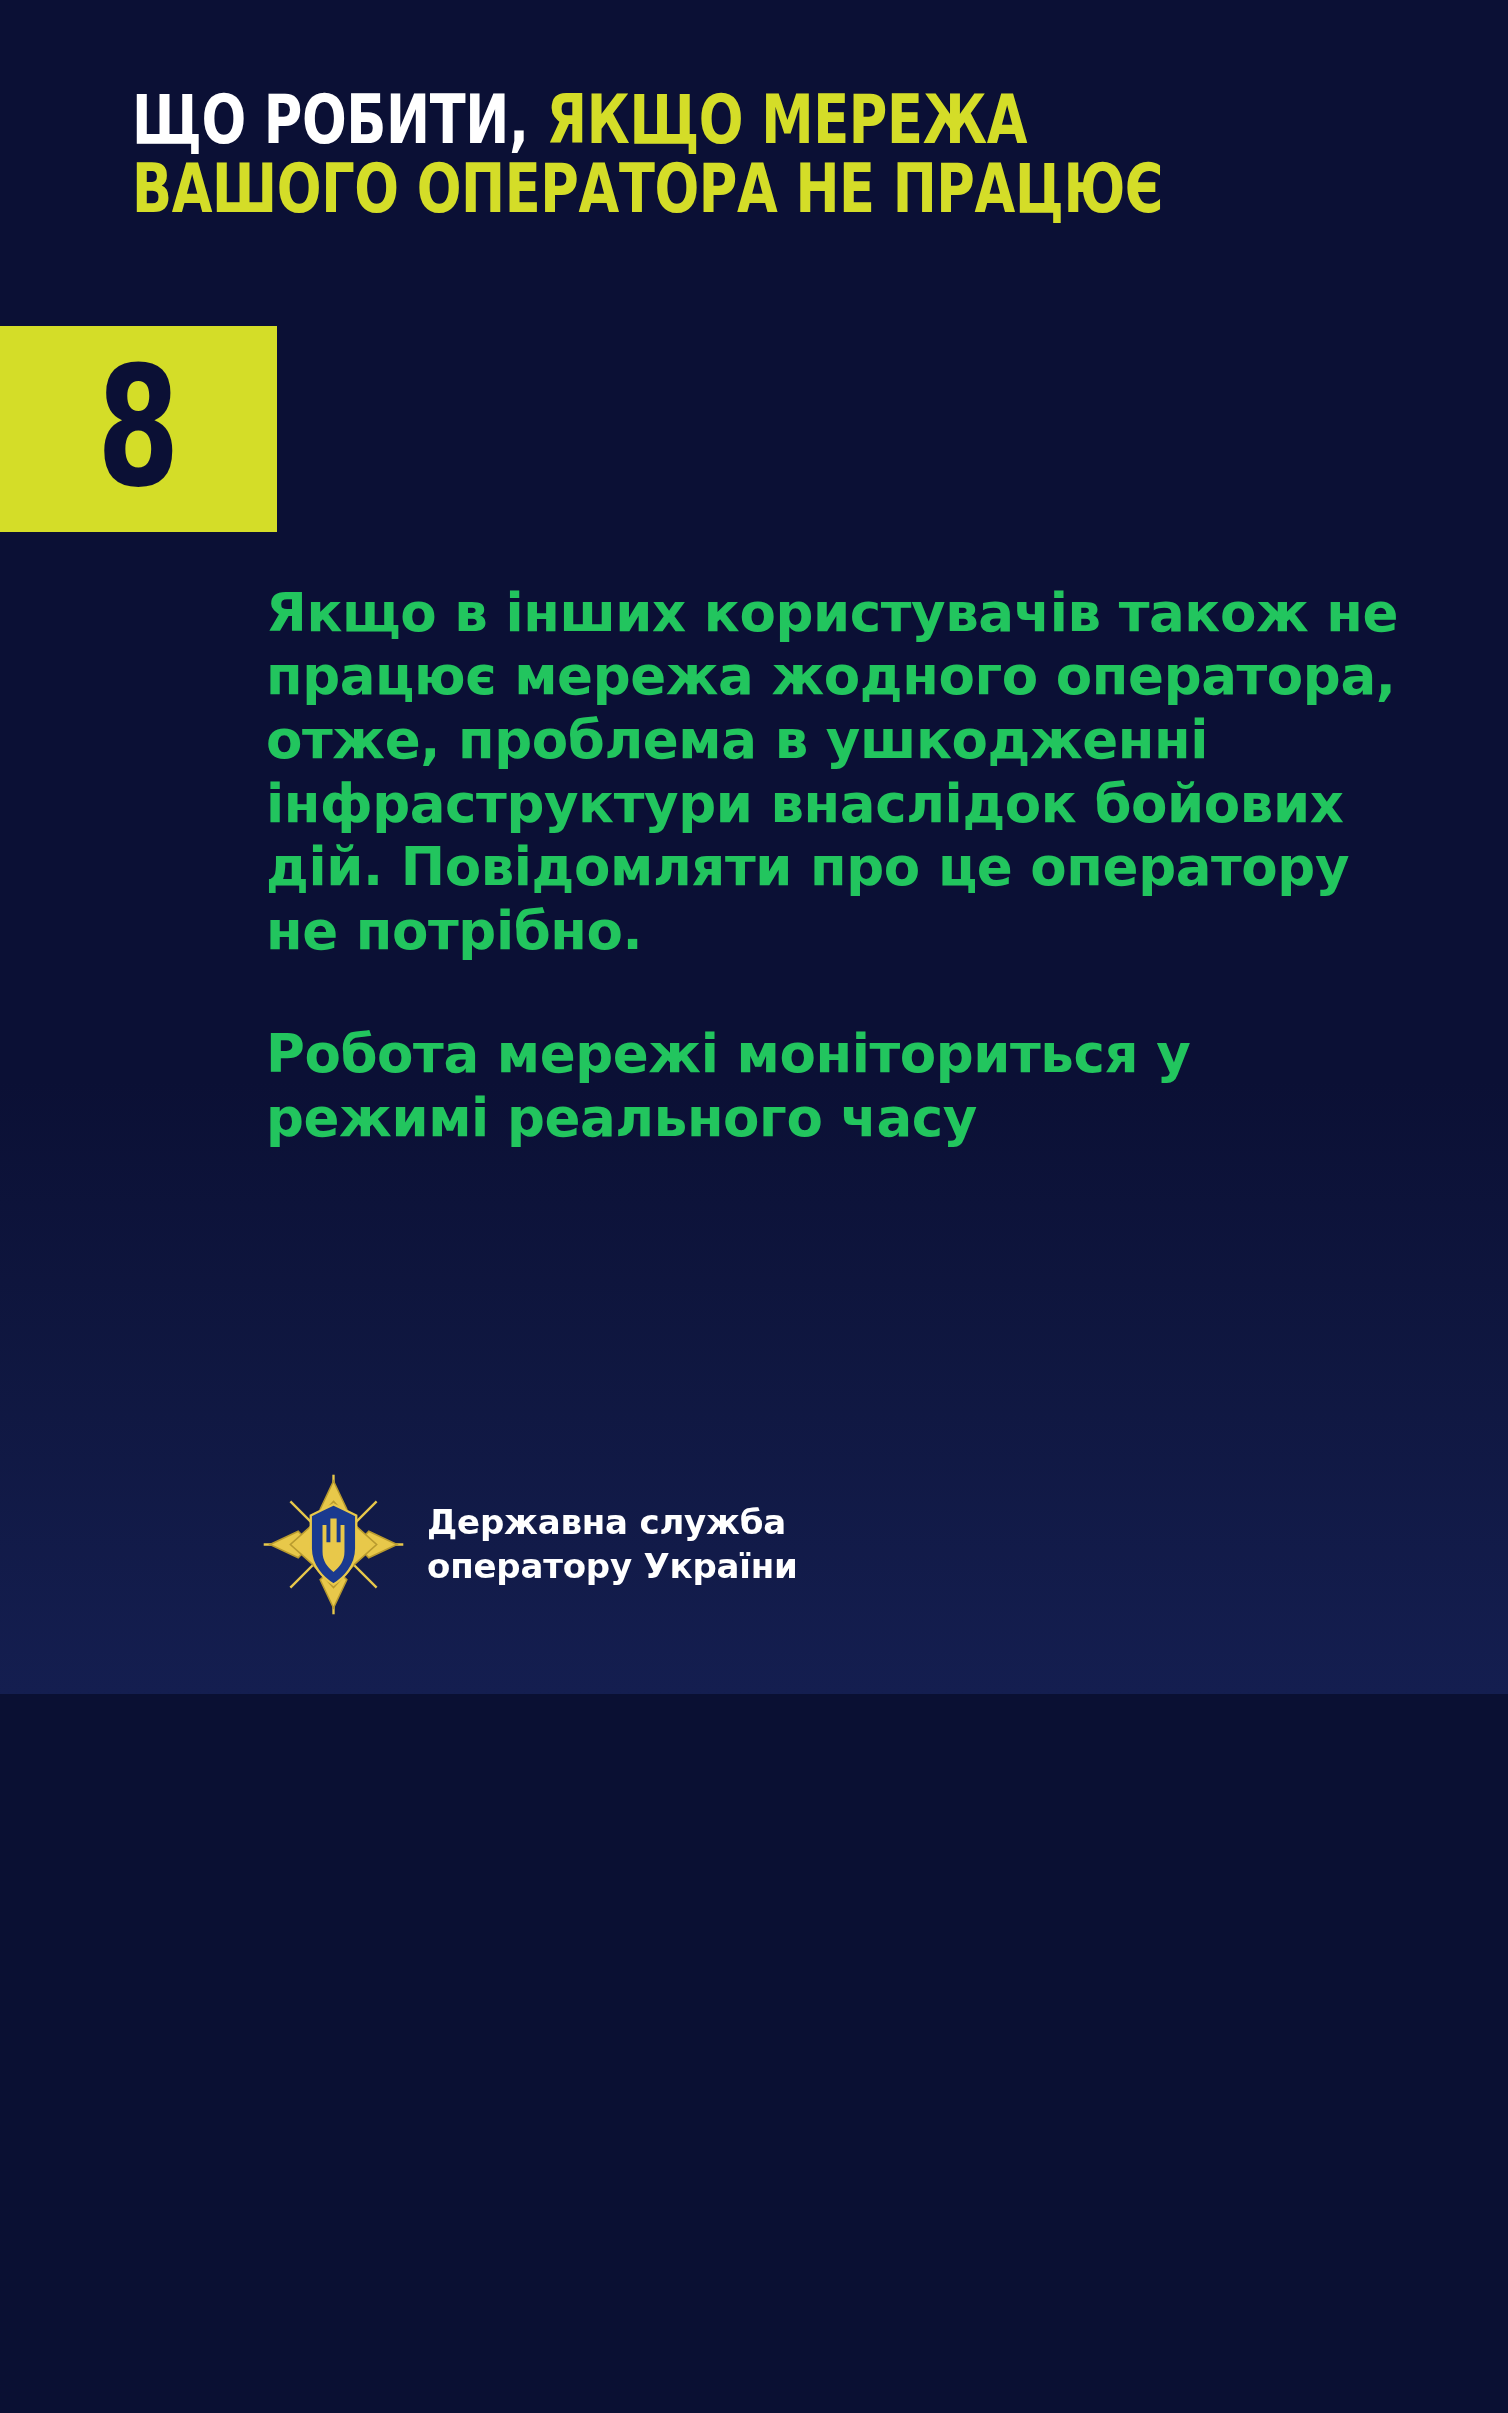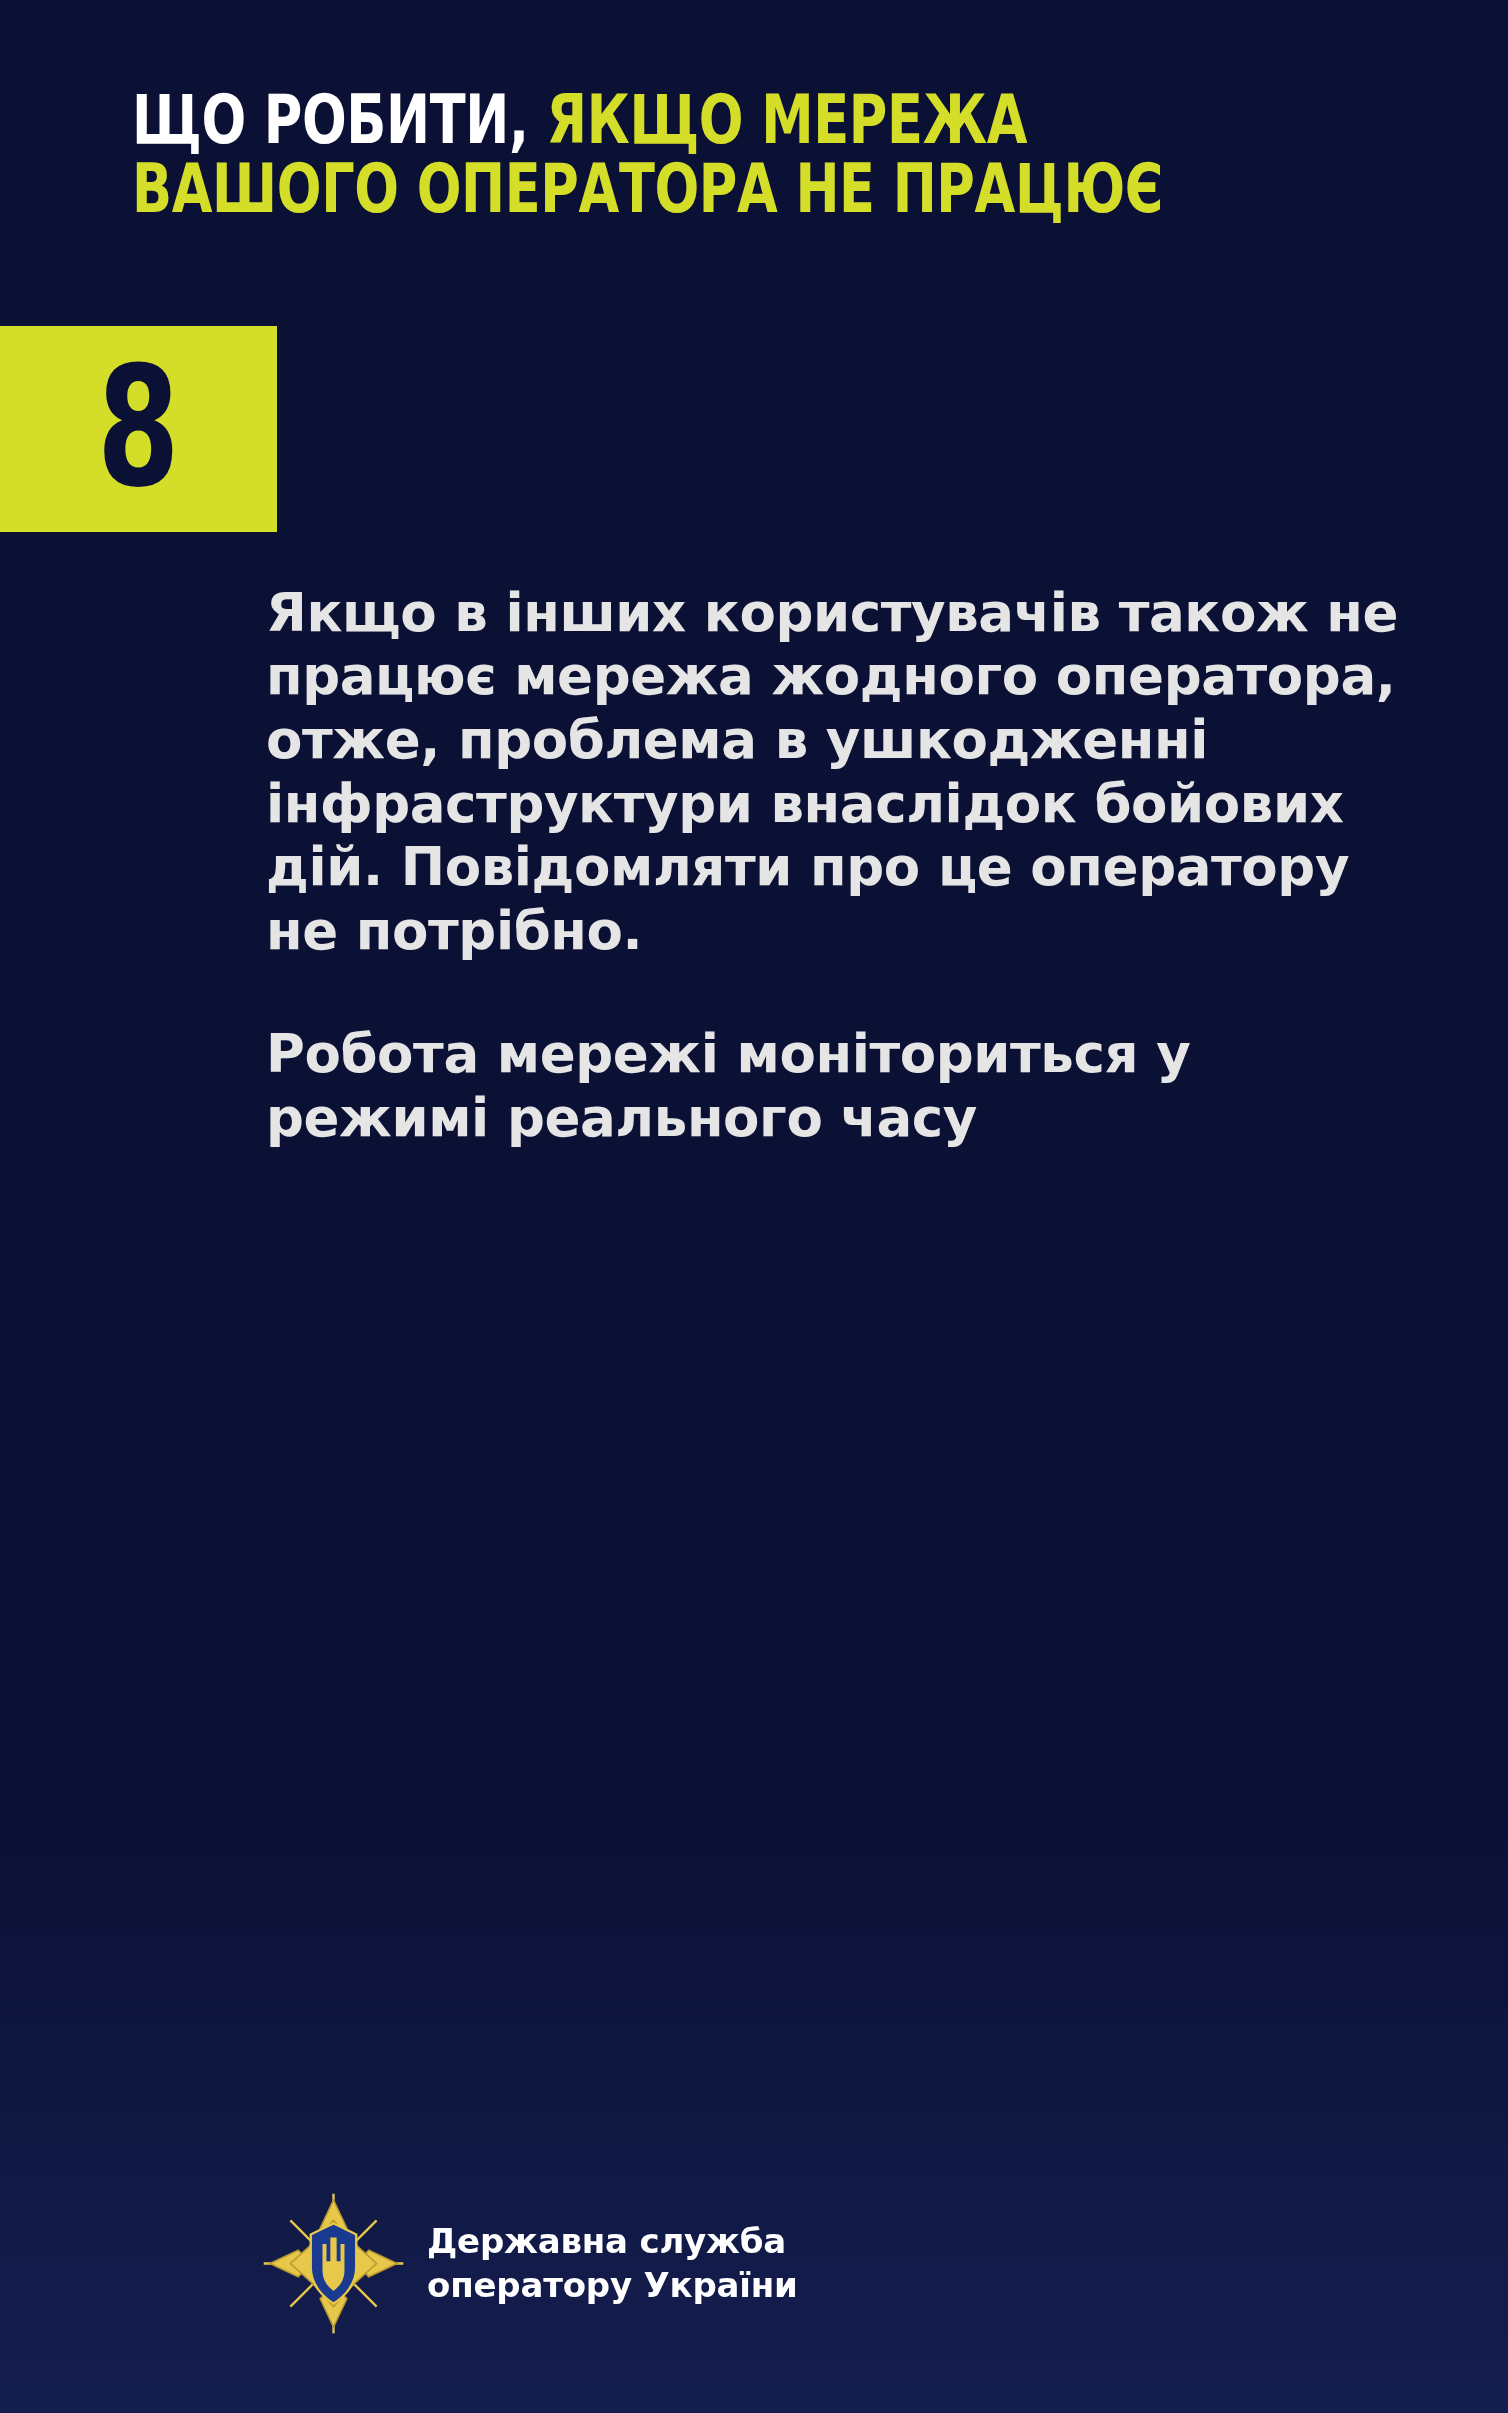--- a/index.html
+++ b/index.html
@@ -12,21 +12,21 @@
 
   body {
     font-family: "Liberation Sans", sans-serif;
     position: relative;
     overflow: hidden;
   }
 
   .poster {
     position: relative;
     width: 1508px;
-    height: 2413px;
+    height: 1694px;
     background: #0b1035;
     display: flex;
     flex-direction: column;
   }
 
   
   .bg-gradient {
     position: absolute;
     left: 0; right: 0; bottom: 0;
     height: 613px;
@@ -76,21 +76,21 @@
     color: #0b1035;
     transform: scaleX(0.72);
     transform-origin: center;
   }
 
   .body-text {
     position: relative;
     z-index: 2;
     margin-top: 49px;
     padding: 0 94px 0 266px;
-    color: #e5e5e5;
+    color: #22c55e;
   }
 
   .para {
     font-family: "DejaVu Sans", sans-serif;
     font-weight: 700;
     font-size: 53px;
     line-height: 1.2;
     letter-spacing: -0.4px;
   }
 

